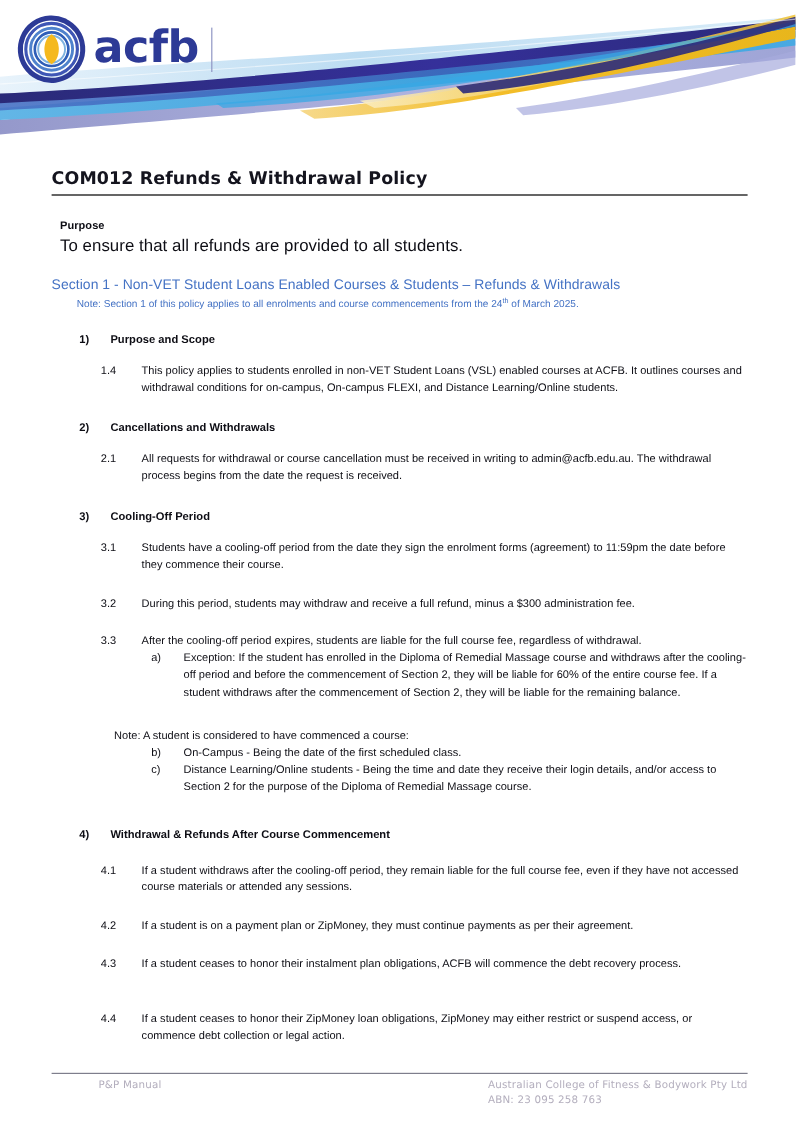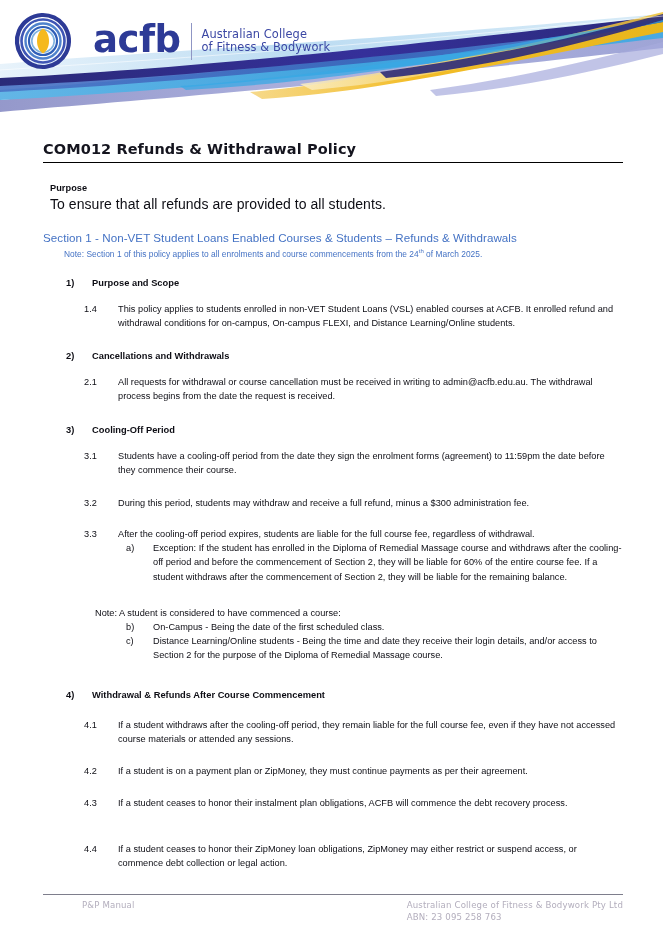--- a/index.html
+++ b/index.html
@@ -40,21 +40,21 @@
     height: 62px;
     display: flex;
     align-items: center;
   }
   #logo-mark {
     width: 62px;
     height: 58px;
     flex: 0 0 auto;
   }
   #logo-wordmark {
-    margin-left: 19px;
+    margin-left: 4px;
     display: flex;
     align-items: center;
     height: 46px;
   }
   #logo-acfb {
     font-family: "DejaVu Sans", sans-serif;
     font-weight: bold;
     font-size: 37px;
     letter-spacing: -0.5px;
     color: #2d3a96;
@@ -300,24 +300,20 @@
 
     <circle cx="31" cy="29" r="11.2" fill="none" stroke="#7fb3e0" stroke-width="1.6"></circle>
 
     <path d="M31,16.5 C39,21 39,37 31,41.5 C23,37 23,21 31,16.5 Z" fill="#f5b91e"></path>
 
     <path d="M14,20 a19,19 0 0,1 9,-9" fill="none" stroke="#ffffff" stroke-width="1.4" opacity="0.85"></path>
   </svg>
   <div id="logo-wordmark">
     <span id="logo-acfb">acfb</span>
     <span id="logo-divider"></span>
-    <span id="logo-tagline">
-      <span>Australian College</span><br>
-      <span>of Fitness &amp; Bodywork</span>
-    </span>
   </div>
 </div>
 
 <div id="doc-title-wrap">
   <div id="doc-title">COM012 Refunds &amp; Withdrawal Policy</div>
   <div id="doc-title-rule"></div>
 </div>
 
 <div id="content">
 
@@ -328,21 +324,21 @@
     <div class="section-head">Section 1 - Non-VET Student Loans Enabled Courses &amp; Students – Refunds &amp; Withdrawals</div>
     <div class="section-note"><span>Note: Section 1 of this policy applies to all enrolments and course commencements from the 24</span><sup>th</sup><span> of March 2025.</span></div>
   </div>
 
   <div class="item lvl1" style="top:93px">
     <span class="marker">1)</span>
     <span class="text">Purpose and Scope</span>
   </div>
   <div class="item lvl2" style="top:119px">
     <span class="marker">1.4</span>
-    <span class="text">This policy applies to students enrolled in non-VET Student Loans (VSL) enabled courses at ACFB. It enrolled refund and withdrawal conditions for on-campus, On-campus FLEXI, and Distance Learning/Online students.</span>
+    <span class="text">This policy applies to students enrolled in non-VET Student Loans (VSL) enabled courses at ACFB. It outlines courses and withdrawal conditions for on-campus, On-campus FLEXI, and Distance Learning/Online students.</span>
   </div>
 
   <div class="item lvl1" style="top:166px">
     <span class="marker">2)</span>
     <span class="text">Cancellations and Withdrawals</span>
   </div>
   <div class="item lvl2" style="top:192px">
     <span class="marker">2.1</span>
     <span class="text">All requests for withdrawal or course cancellation must be received in writing to admin@acfb.edu.au. The withdrawal process begins from the date the request is received.</span>
   </div>

